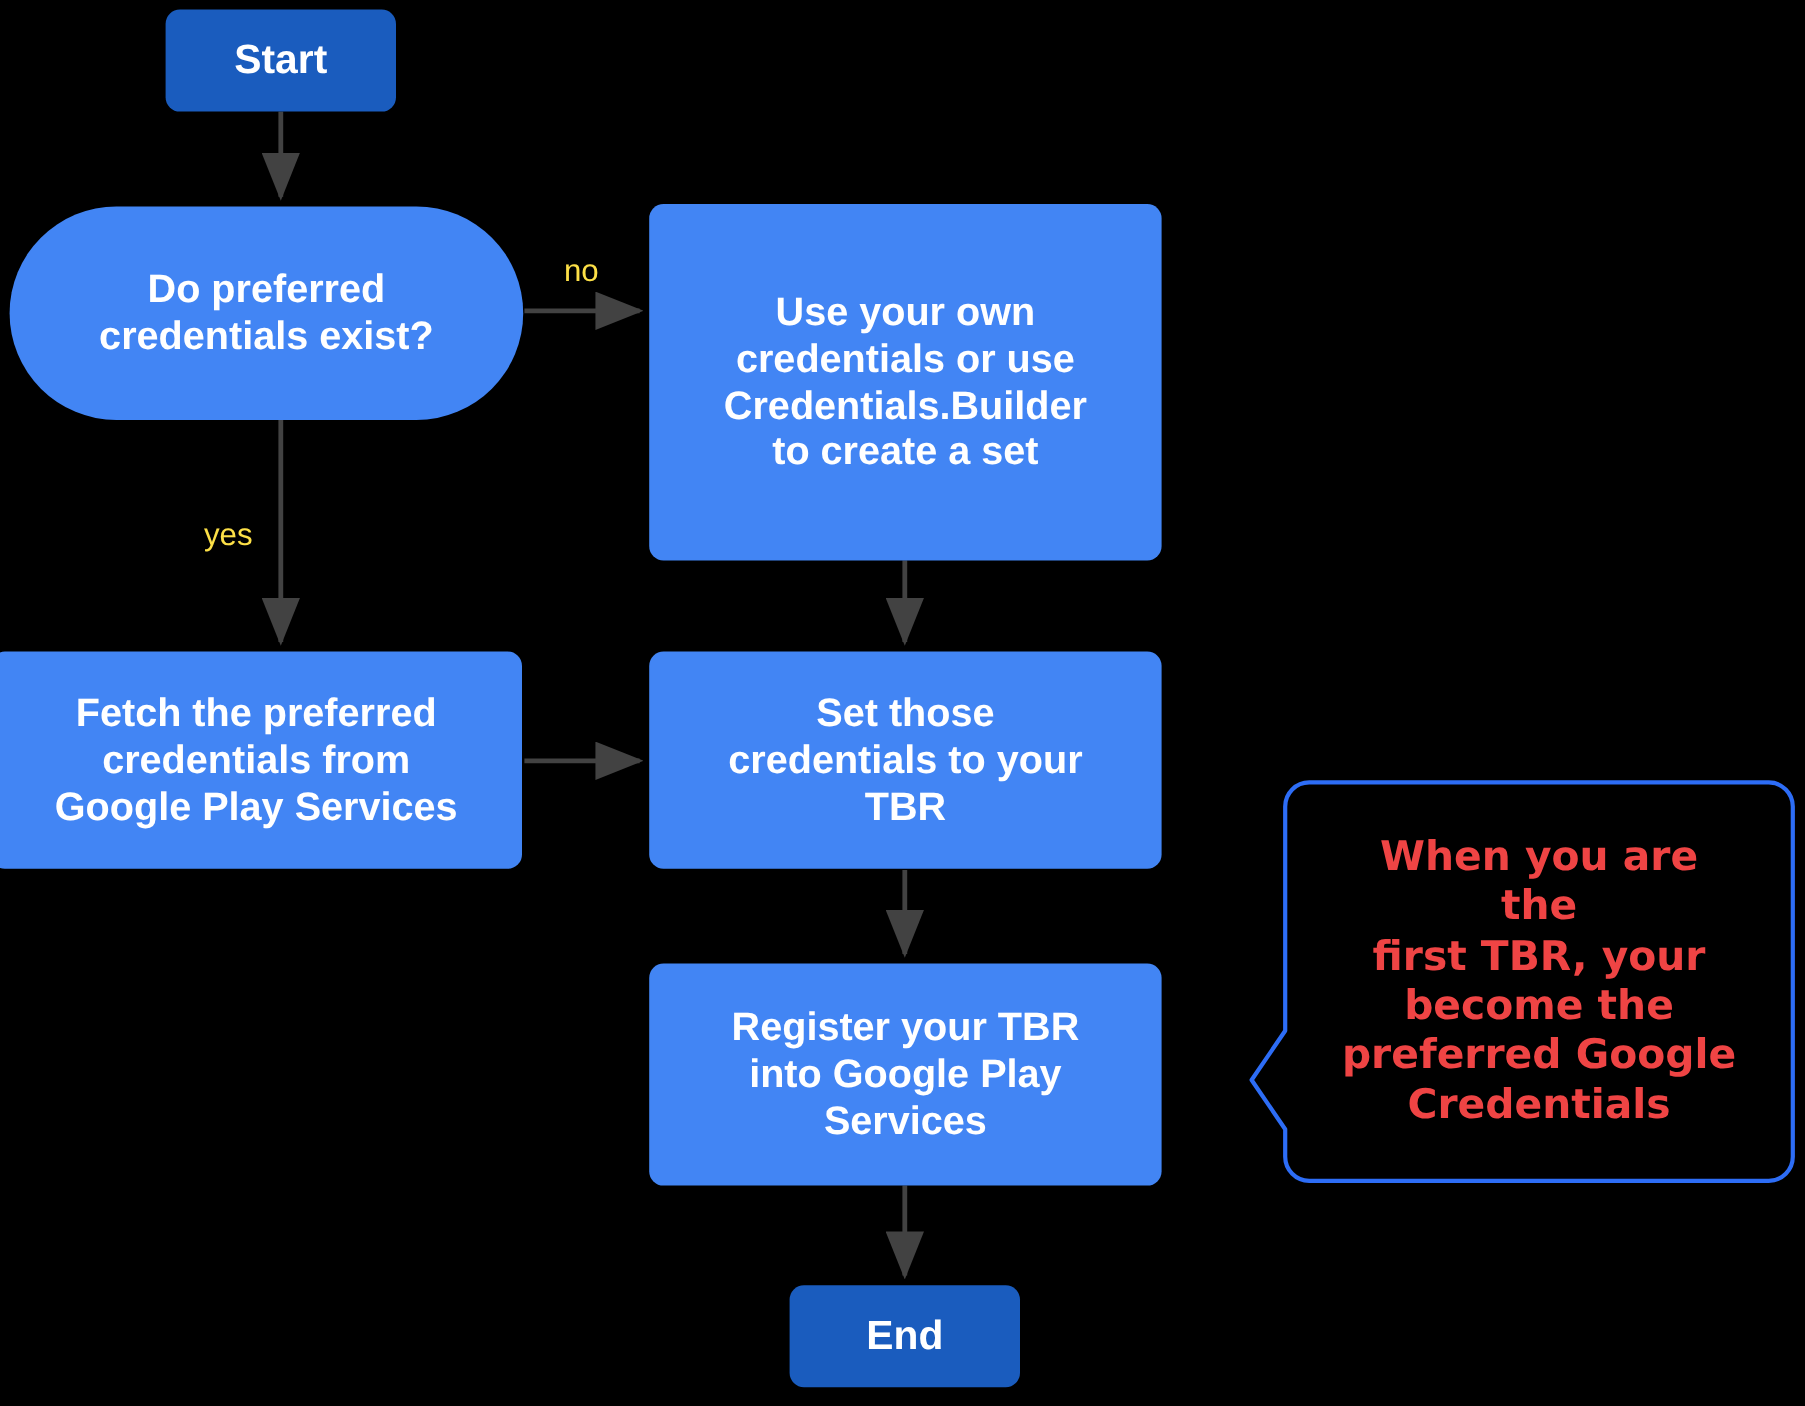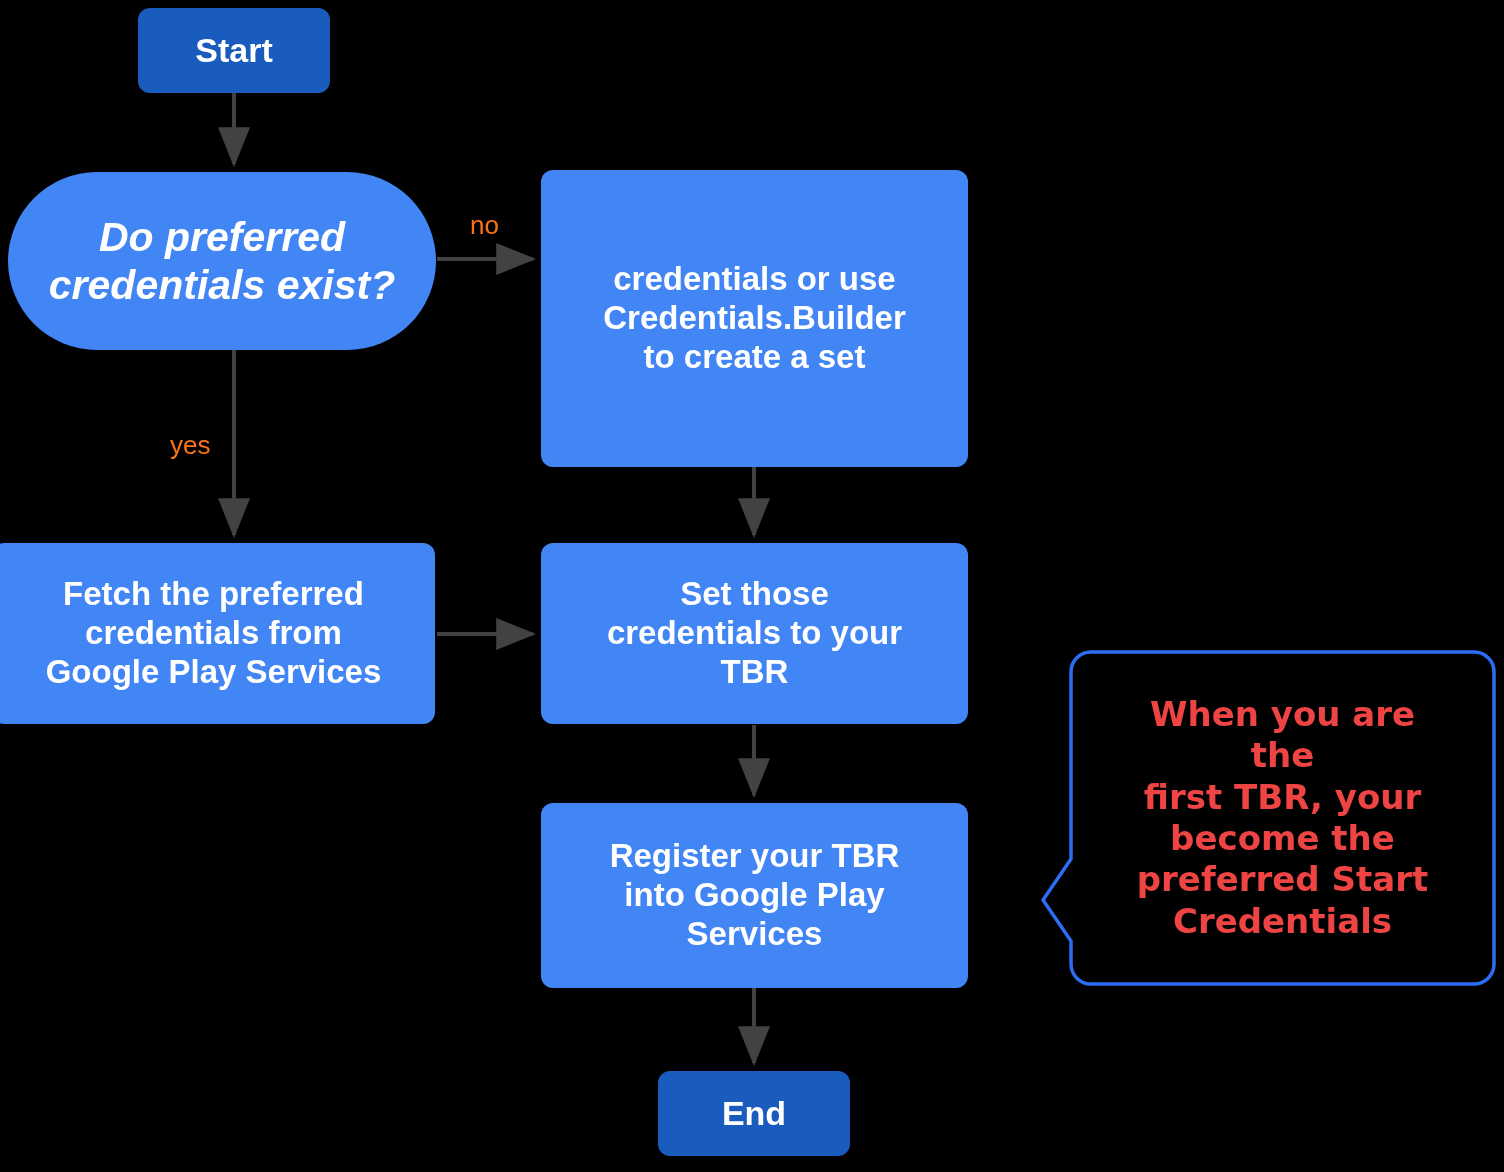--- a/index.html
+++ b/index.html
@@ -34,27 +34,26 @@
   }
   .process {
     background: #4285f4;
     border-radius: 12px;
     font-size: 33px;
     padding: 6px 10px;
   }
   .decision {
     background: #4285f4;
     border-radius: 999px;
-    font-size: 41px;
+    font-size: 33px;
     padding: 6px 18px;
-    font-style: italic;
   }
   .edge-label {
     position: absolute;
-    color: #f97316;
+    color: #fde047;
     font-size: 26px;
     font-weight: normal;
     font-family: "Liberation Sans", sans-serif;
     line-height: 1;
     white-space: nowrap;
   }
   .callout {
     position: absolute;
     box-sizing: border-box;
     display: flex;
@@ -144,20 +143,21 @@
 
   <div class="node decision" style="left:8px; top:172px; width:428px; height:178px;">
     <span>
       <span class="ln">Do preferred</span>
       <span class="ln">credentials exist?</span>
     </span>
   </div>
 
   <div class="node process" style="left:541px; top:170px; width:427px; height:297px;">
     <span>
+      <span class="ln">Use your own</span>
       <span class="ln">credentials or use</span>
       <span class="ln">Credentials.Builder</span>
       <span class="ln">to create a set</span>
     </span>
   </div>
 
   <div class="node process" style="left:-8px; top:543px; width:443px; height:181px;">
     <span>
       <span class="ln">Fetch the preferred</span>
       <span class="ln">credentials from</span>
@@ -186,18 +186,18 @@
   </div>
 
   <div class="edge-label" style="left:470px; top:212px;">no</div>
   <div class="edge-label" style="left:170px; top:432px;">yes</div>
 
   <div class="callout" style="left:1071px; top:652px; width:423px; height:332px;">
     <div class="callout-text">
       <span class="ln">When you are the</span>
       <span class="ln">first TBR, your</span>
       <span class="ln">become the</span>
-      <span class="ln">preferred Start</span>
+      <span class="ln">preferred Google</span>
       <span class="ln">Credentials</span>
     </div>
   </div>
 
 </div>
 
 </body></html>

